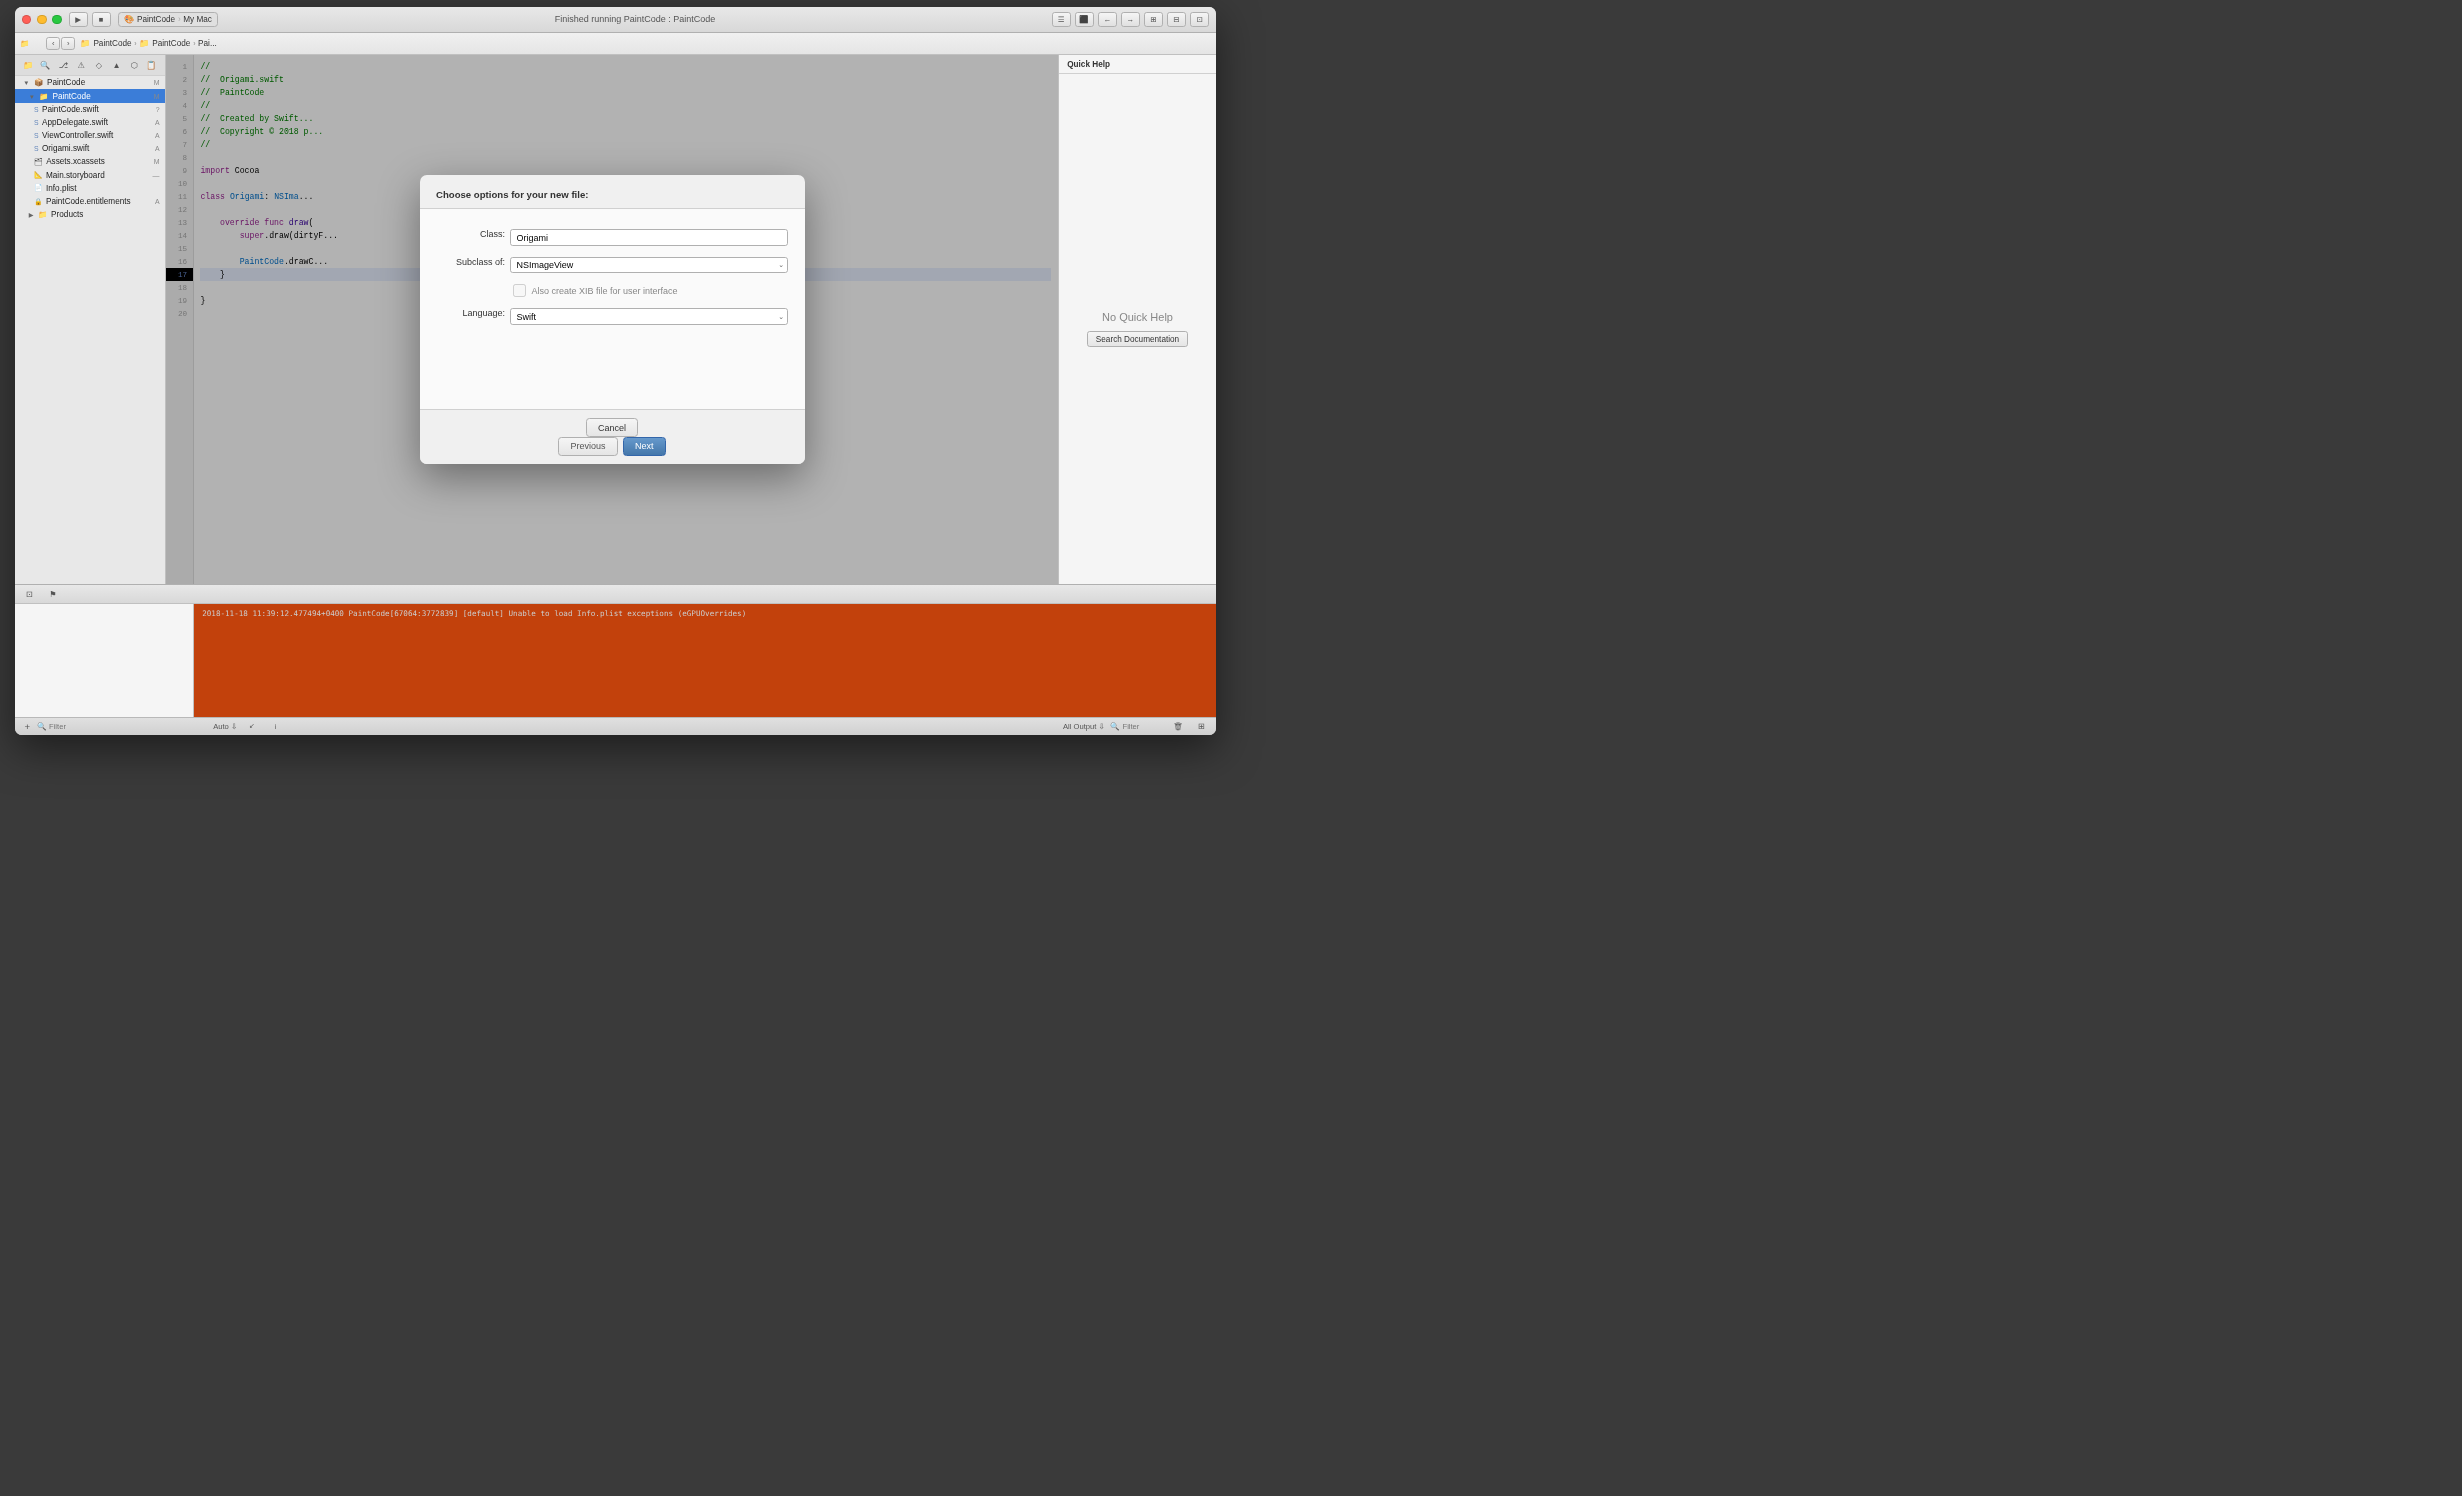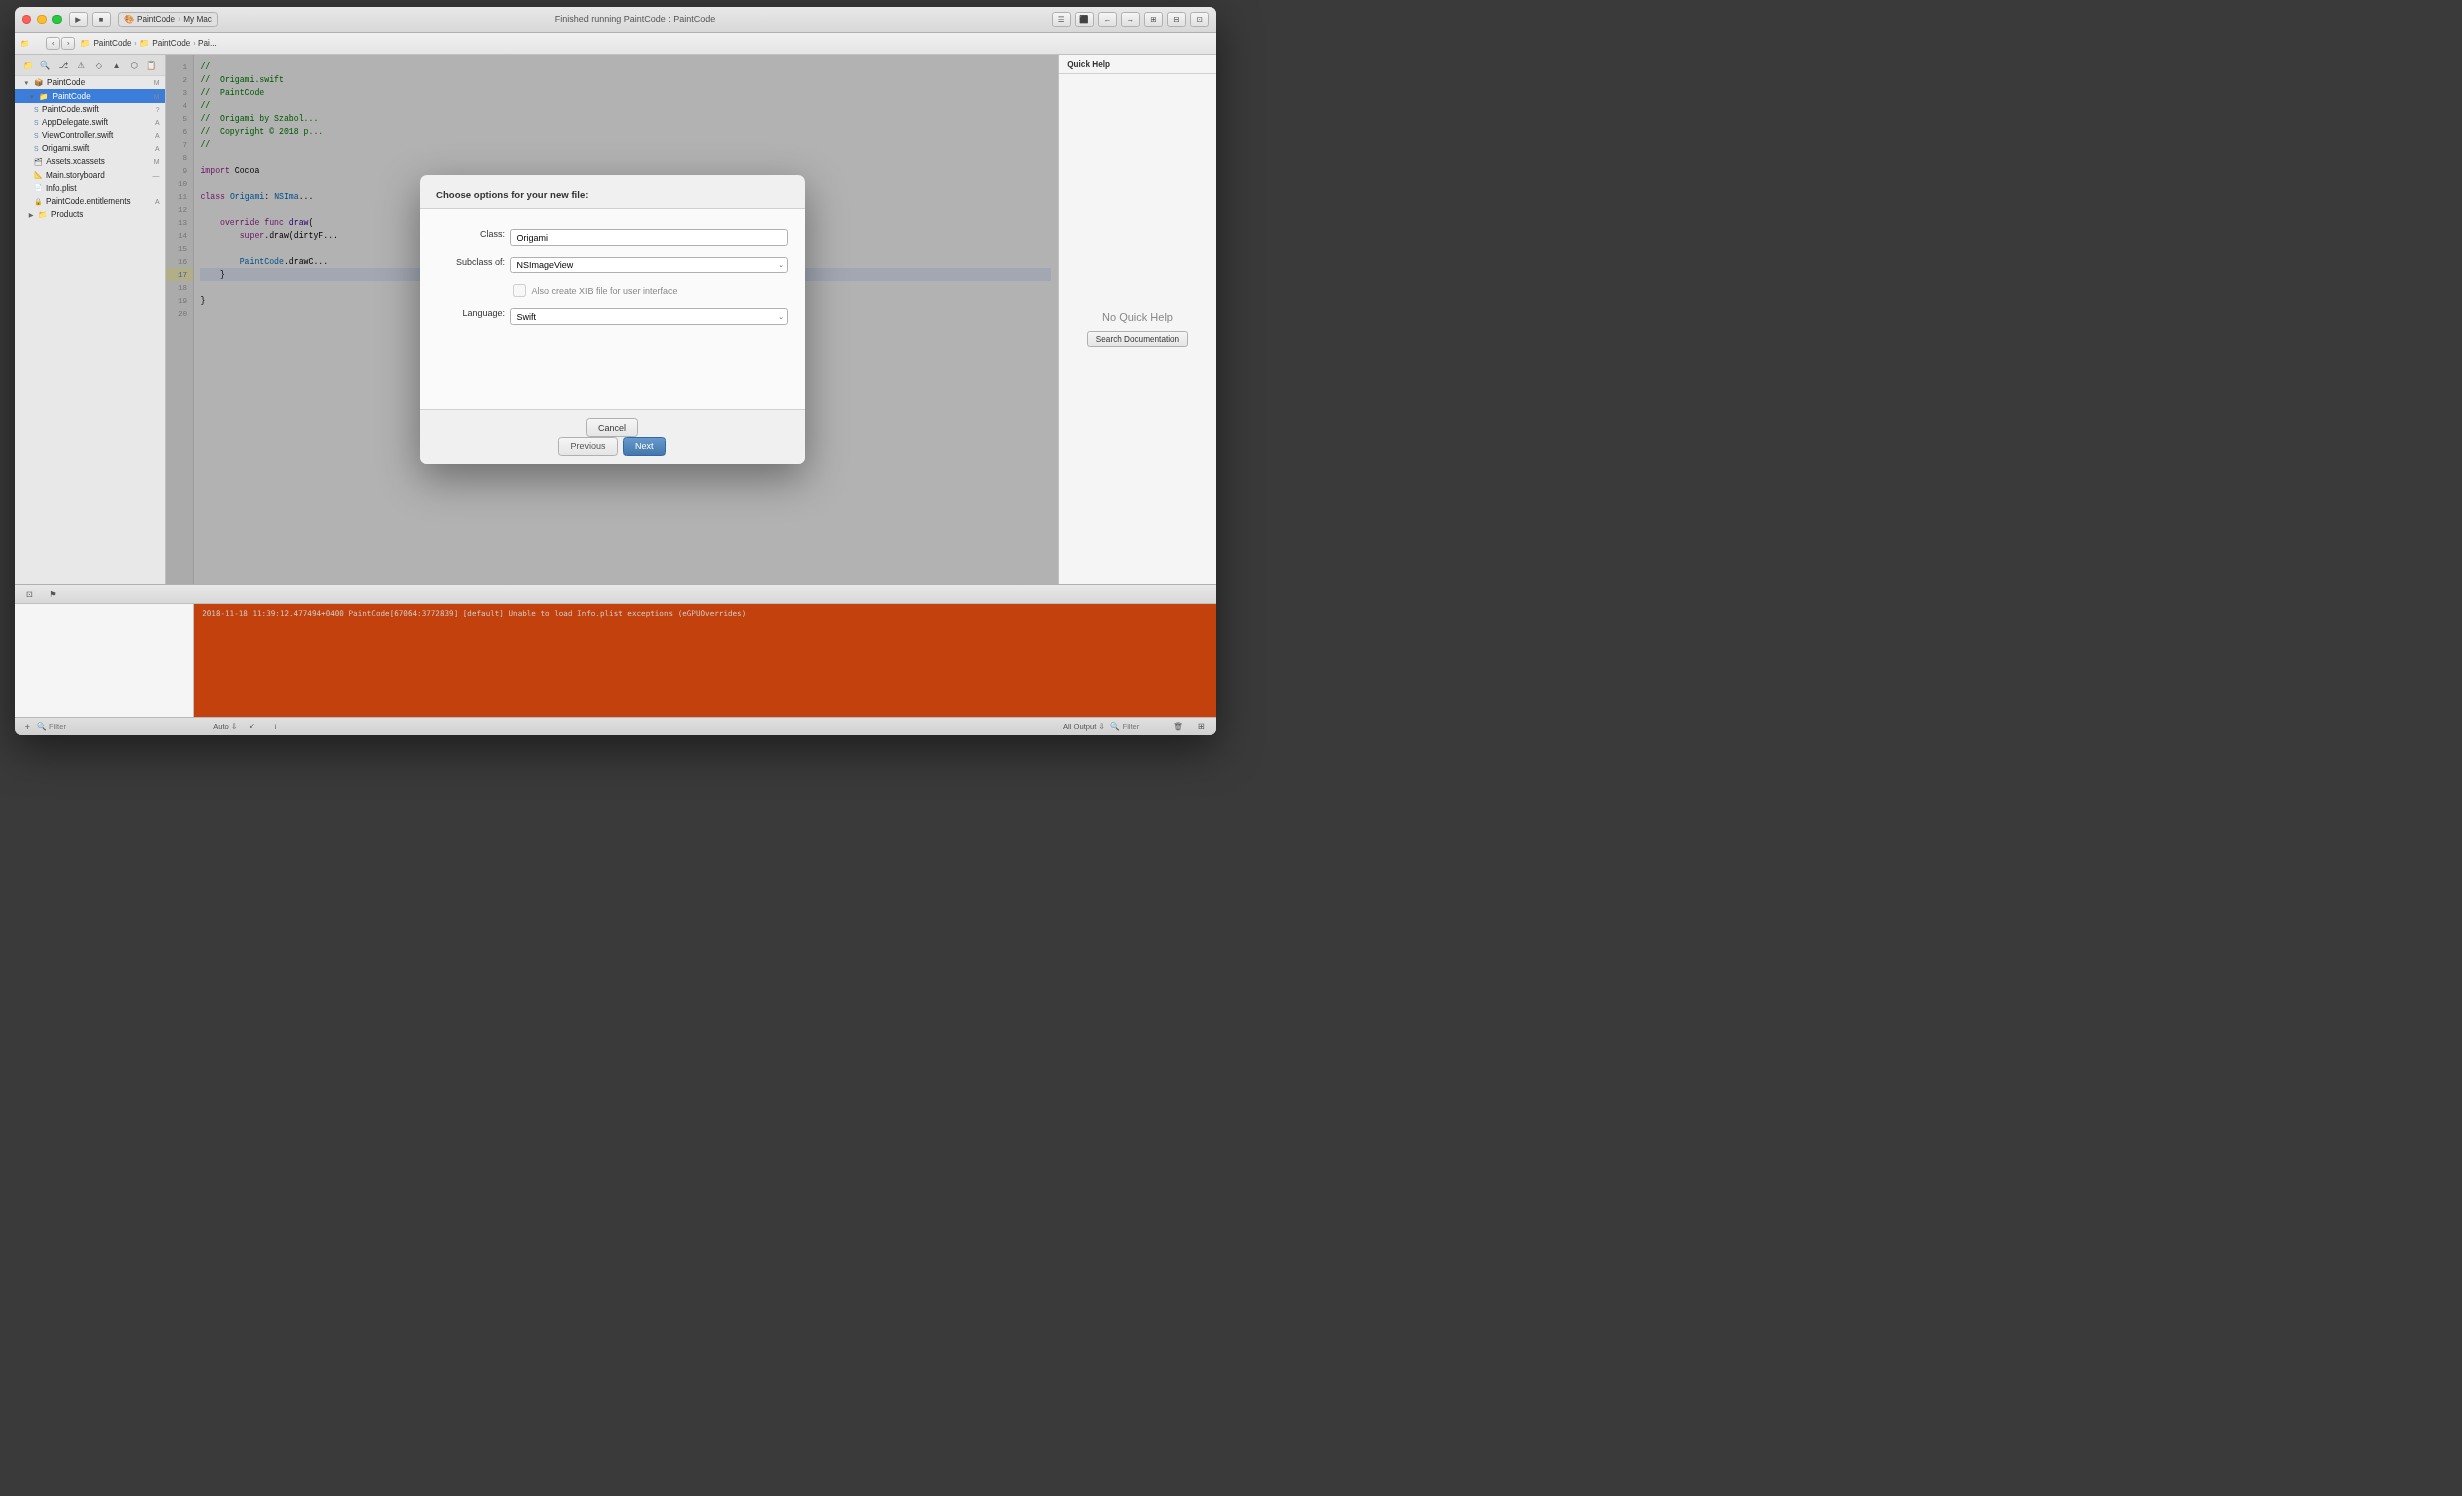--- a/index.html
+++ b/index.html
@@ -145,21 +145,21 @@
       flex-shrink: 0;
     }
     .line-number {
       padding: 0 5.5px 0 0;
       line-height: 1.6;
       height: 13px;
       display: flex;
       align-items: center;
       justify-content: flex-end;
     }
-    .line-number.highlighted { background: #fef9c3; color: #6688cc; }
+    .line-number.highlighted { background: #000000; color: #6688cc; }
     .code-content {
       flex: 1;
       padding: 5.5px 6.9px;
       overflow: auto;
       line-height: 1.6;
     }
     .code-line { height: 13px; white-space: pre; }
     .code-line.highlighted { background: #e8f0ff; }
     .c-comment { color: #008000; }
     .c-keyword { color: #9b2393; }
@@ -540,21 +540,21 @@
           <div class="line-number highlighted">17</div>
           <div class="line-number">18</div>
           <div class="line-number">19</div>
           <div class="line-number">20</div>
         </div>
         <div class="code-content">
           <div class="code-line"><span class="c-comment">//</span></div>
           <div class="code-line"><span class="c-comment">//  Origami.swift</span></div>
           <div class="code-line"><span class="c-comment">//  PaintCode</span></div>
           <div class="code-line"><span class="c-comment">//</span></div>
-          <div class="code-line"><span class="c-comment">//  Origami by Szabol...</span></div>
+          <div class="code-line"><span class="c-comment">//  Created by Swift...</span></div>
           <div class="code-line"><span class="c-comment">//  Copyright © 2018 p...</span></div>
           <div class="code-line"><span class="c-comment">//</span></div>
           <div class="code-line"></div>
           <div class="code-line"><span class="c-keyword">import</span> Cocoa</div>
           <div class="code-line"></div>
           <div class="code-line"><span class="c-keyword">class</span> <span class="c-class">Origami</span>: <span class="c-class">NSIma</span>...</div>
           <div class="code-line"></div>
           <div class="code-line">    <span class="c-keyword">override</span> <span class="c-keyword">func</span> <span class="c-func">draw</span>(</div>
           <div class="code-line">        <span class="c-keyword">super</span>.draw(dirtyF...</div>
           <div class="code-line"></div>

